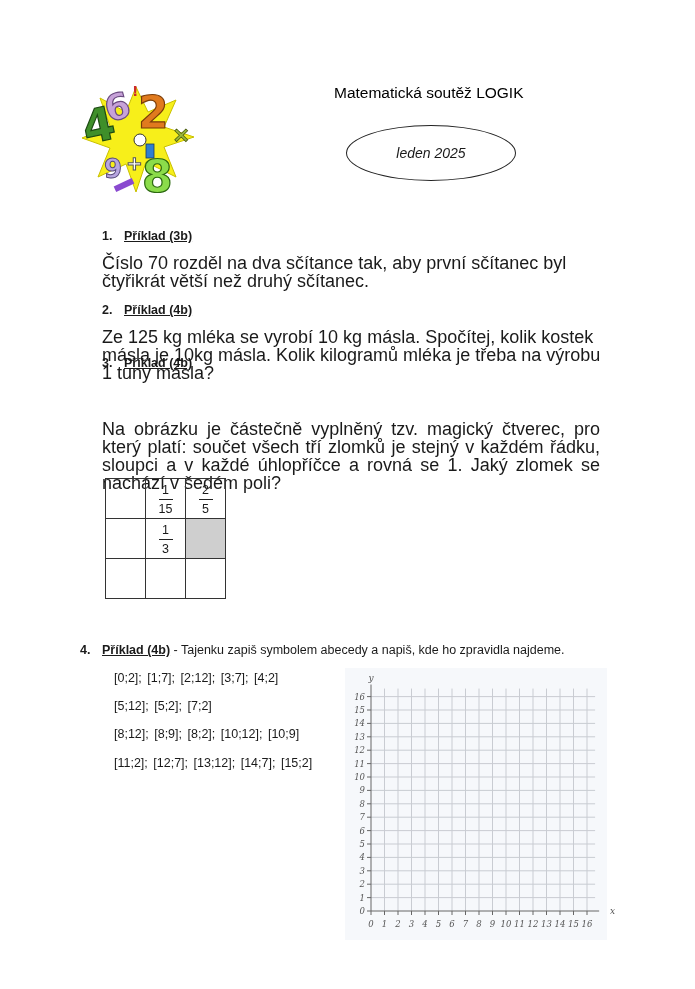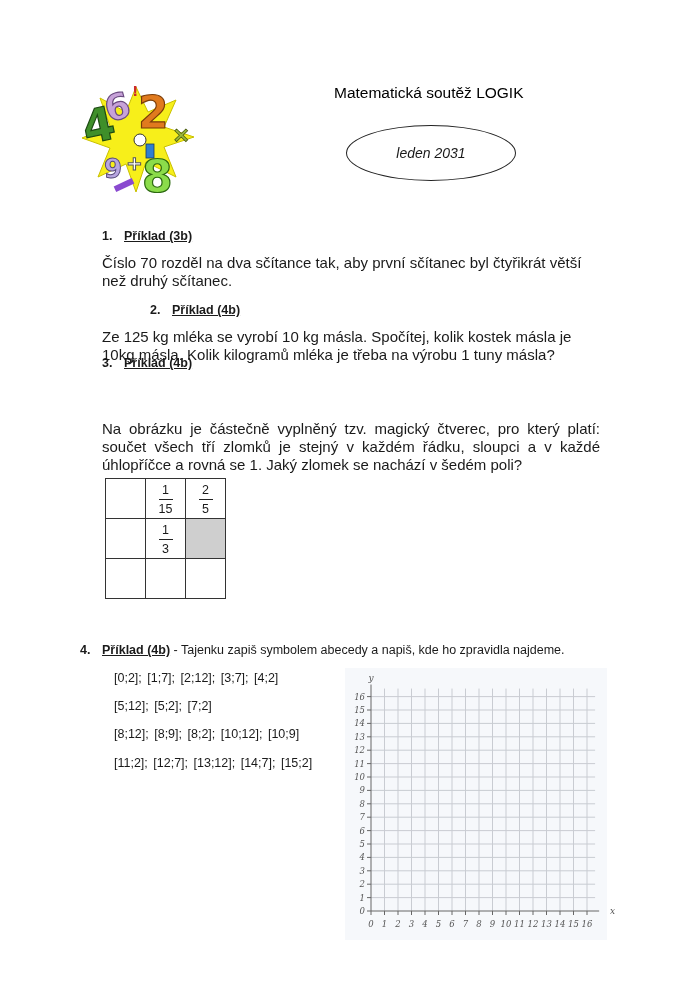--- a/index.html
+++ b/index.html
@@ -8,21 +8,21 @@
   .abs { position:absolute; }
   .logo { left:76px; top:82px; width:122px; height:112px; }
   .title { left:334px; top:84px; font-size:15.5px; color:#000000; white-space:nowrap; }
   .ellipse { left:346px; top:125px; width:170px; height:56px; border:1.3px solid #222;
              border-radius:50%; box-sizing:border-box; display:flex; align-items:center; justify-content:center; }
   .ellipse span { font-style:italic; font-size:14px; }
   .qhead { font-size:12.5px; font-weight:bold; white-space:nowrap; }
   .qhead .num { display:inline-block; width:22px; }
   .qhead .lbl { text-decoration:underline; }
   .qhead .rest { font-weight:normal; }
-  .para { font-size:15px; line-height:18px; }
+  .para { font-size:18px; line-height:18px; }
   .justify { text-align:justify; text-align-last:left; }
   table.magic { border-collapse:collapse; position:absolute; left:105px; top:478px; }
   table.magic td { width:39px; height:39px; border:1.2px solid #333; text-align:center; vertical-align:middle; padding:0; }
   table.magic td.gray { background:#cfcfcf; }
   .frac { display:inline-flex; flex-direction:column; align-items:center; font-size:12.5px; line-height:14px; }
   .frac .bar { width:14px; border-top:1px solid #222; margin:2px 0; }
   .coords { left:102px; font-size:12.5px; white-space:nowrap; word-spacing:2px;padding-left:12px; }
   .grid-wrap { left:345px; top:668px; width:262px; height:272px; background:#f6f8fb; }
 </style>
 </head>
@@ -38,29 +38,29 @@
   <text x="28" y="96" font-size="26" font-weight="bold" fill="#b7a6e0" stroke="#55487a" stroke-width="1" font-family="DejaVu Sans, sans-serif">9</text>
   <text x="50" y="88" font-size="20" font-weight="bold" fill="#ffffff" stroke="#555" stroke-width="1" font-family="DejaVu Sans, sans-serif">+</text>
   <text x="66" y="110" font-size="44" font-weight="bold" fill="#8bdc4a" stroke="#2c6a10" stroke-width="1.2" font-family="DejaVu Sans, sans-serif">8</text>
   <rect x="38" y="100" width="20" height="6" fill="#8a4ad0" transform="rotate(-25 48 103)"></rect>
   <circle cx="64" cy="58" r="6" fill="#fff" stroke="#333" stroke-width="1"></circle>
   <rect x="70" y="62" width="8" height="14" fill="#2f7fd0" stroke="#1a3a60" stroke-width="0.8"></rect>
 </svg>
 
 <div class="abs title">Matematická soutěž LOGIK</div>
 <div class="abs ellipse">
-  <span>leden 2031</span>
+  <span>leden 2025</span>
 </div>
 
 <div class="abs qhead" style="left:102px; top:229px;">
   <span class="num">1.</span><span class="lbl">Příklad (3b)</span>
 </div>
 <div class="abs para" style="left:102px; top:254px; width:488px;">Číslo 70 rozděl na dva sčítance tak, aby první sčítanec byl čtyřikrát větší než druhý sčítanec.</div>
 
-<div class="abs qhead" style="left:102px; top:303px;margin-left:48px;">
+<div class="abs qhead" style="left:102px; top:303px;">
   <span class="num">2.</span><span class="lbl">Příklad (4b)</span>
 </div>
 <div class="abs para" style="left:102px; top:328px; width:500px;">Ze 125 kg mléka se vyrobí 10 kg másla. Spočítej, kolik kostek másla je 10kg másla. Kolik kilogramů mléka je třeba na výrobu 1 tuny másla?</div>
 
 <div class="abs qhead" style="left:102px; top:356px;">
   <span class="num">3.</span><span class="lbl">Příklad (4b)</span>
 </div>
 <div class="abs para justify" style="left:102px; top:420px; width:498px;">Na obrázku je částečně vyplněný tzv. magický čtverec, pro který platí: součet všech tří zlomků je stejný v každém řádku, sloupci a v každé úhlopříčce a rovná se 1. Jaký zlomek se nachází v šedém poli?</div>
 
 <table class="magic">

